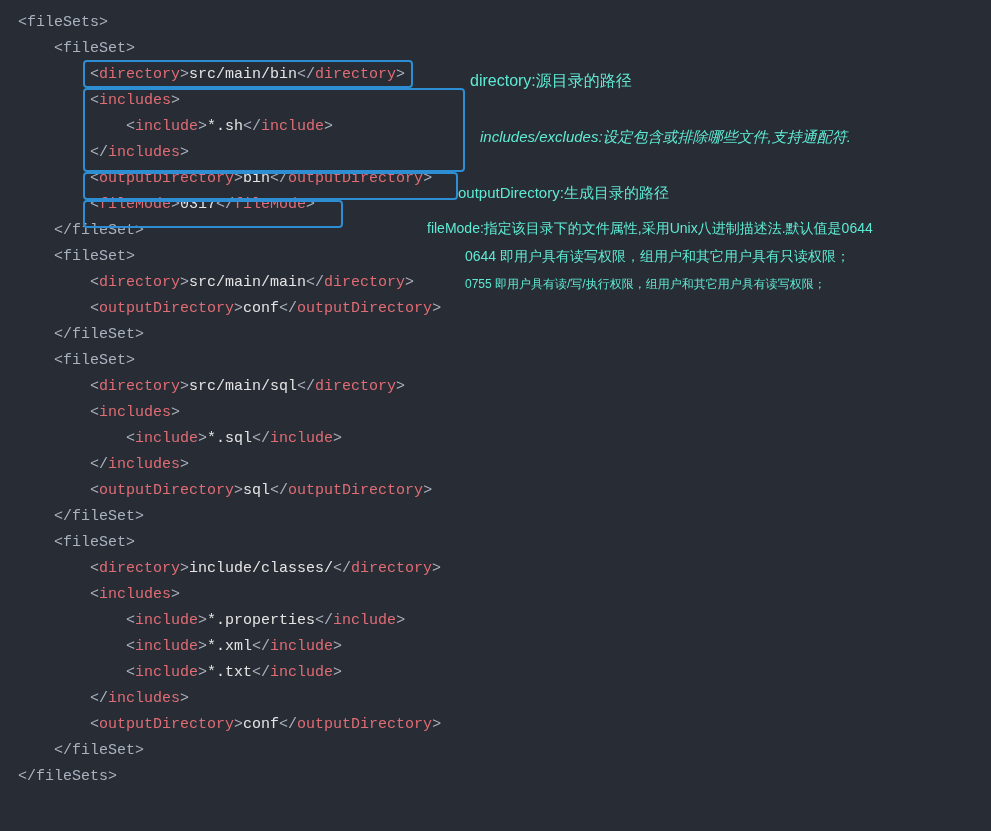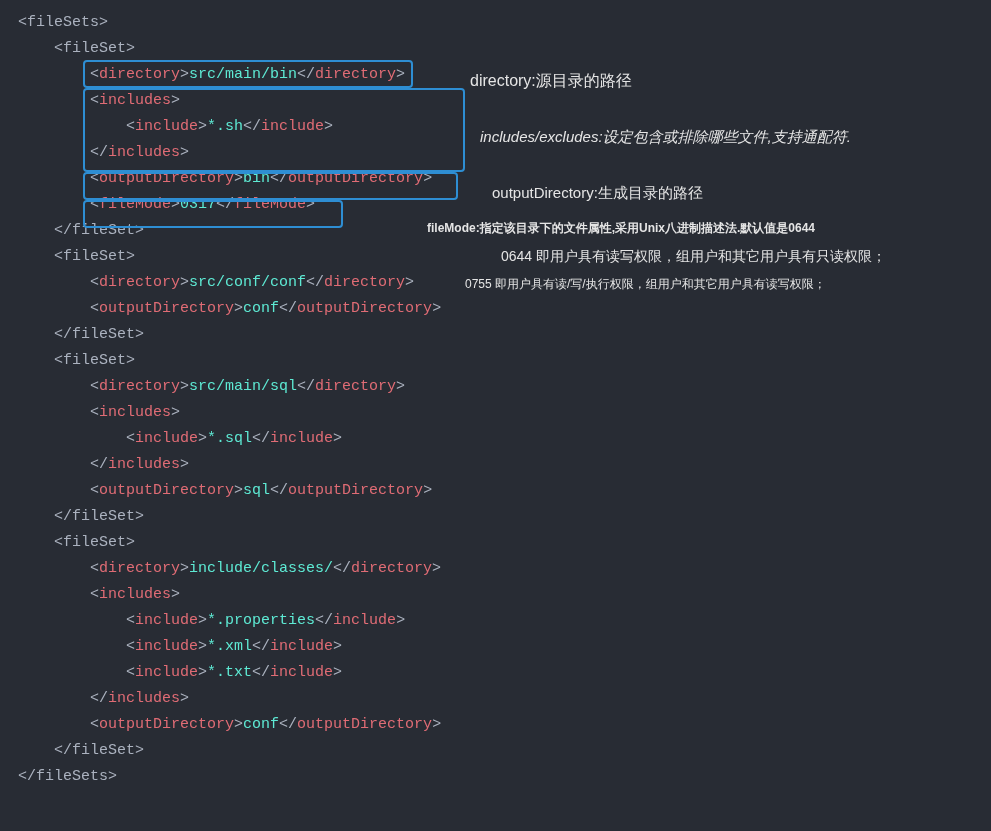--- a/index.html
+++ b/index.html
@@ -13,24 +13,24 @@
     position: relative;
     color: #abb2bf;
     line-height: 26px;
   }
   .code-area {
     padding: 10px 0 0 18px;
     white-space: pre;
   }
   .tag { color: #e06c75; }
   .bracket { color: #abb2bf; }
-  .text { color: #5eead4; }
+  .text { color: #e5e5e5; }
   .annotation {
     position: absolute;
-    color: #e5e5e5;
+    color: #5eead4;
     font-family: "Microsoft YaHei", sans-serif;
     font-size: 15px;
     white-space: nowrap;
   }
   .hl-box {
     position: absolute;
     border: 2px solid #2e8ed3;
     border-radius: 4px;
     background: transparent;
     box-sizing: border-box;
@@ -42,21 +42,21 @@
 <div class="code-area"><span class="bracket"><span>&lt;fileSets&gt;</span></span>
 <span class="bracket"><span>    &lt;fileSet&gt;</span></span>
 <span><span class="bracket">        &lt;</span><span class="tag">directory</span><span class="bracket">&gt;</span><span class="text">src/main/bin</span><span class="bracket">&lt;/</span><span class="tag">directory</span><span class="bracket">&gt;</span></span>
 <span><span class="bracket">        &lt;</span><span class="tag">includes</span><span class="bracket">&gt;</span></span>
 <span><span class="bracket">            &lt;</span><span class="tag">include</span><span class="bracket">&gt;</span><span class="text">*.sh</span><span class="bracket">&lt;/</span><span class="tag">include</span><span class="bracket">&gt;</span></span>
 <span><span class="bracket">        &lt;/</span><span class="tag">includes</span><span class="bracket">&gt;</span></span>
 <span><span class="bracket">        &lt;</span><span class="tag">outputDirectory</span><span class="bracket">&gt;</span><span class="text">bin</span><span class="bracket">&lt;/</span><span class="tag">outputDirectory</span><span class="bracket">&gt;</span></span>
 <span><span class="bracket">        &lt;</span><span class="tag">fileMode</span><span class="bracket">&gt;</span><span class="text">0317</span><span class="bracket">&lt;/</span><span class="tag">fileMode</span><span class="bracket">&gt;</span></span>
 <span class="bracket"><span>    &lt;/fileSet&gt;</span></span>
 <span class="bracket"><span>    &lt;fileSet&gt;</span></span>
-<span><span class="bracket">        &lt;</span><span class="tag">directory</span><span class="bracket">&gt;</span><span class="text">src/conf/conf</span><span class="bracket">&lt;/</span><span class="tag">directory</span><span class="bracket">&gt;</span></span>
+<span><span class="bracket">        &lt;</span><span class="tag">directory</span><span class="bracket">&gt;</span><span class="text">src/main/main</span><span class="bracket">&lt;/</span><span class="tag">directory</span><span class="bracket">&gt;</span></span>
 <span><span class="bracket">        &lt;</span><span class="tag">outputDirectory</span><span class="bracket">&gt;</span><span class="text">conf</span><span class="bracket">&lt;/</span><span class="tag">outputDirectory</span><span class="bracket">&gt;</span></span>
 <span class="bracket"><span>    &lt;/fileSet&gt;</span></span>
 <span class="bracket"><span>    &lt;fileSet&gt;</span></span>
 <span><span class="bracket">        &lt;</span><span class="tag">directory</span><span class="bracket">&gt;</span><span class="text">src/main/sql</span><span class="bracket">&lt;/</span><span class="tag">directory</span><span class="bracket">&gt;</span></span>
 <span><span class="bracket">        &lt;</span><span class="tag">includes</span><span class="bracket">&gt;</span></span>
 <span><span class="bracket">            &lt;</span><span class="tag">include</span><span class="bracket">&gt;</span><span class="text">*.sql</span><span class="bracket">&lt;/</span><span class="tag">include</span><span class="bracket">&gt;</span></span>
 <span><span class="bracket">        &lt;/</span><span class="tag">includes</span><span class="bracket">&gt;</span></span>
 <span><span class="bracket">        &lt;</span><span class="tag">outputDirectory</span><span class="bracket">&gt;</span><span class="text">sql</span><span class="bracket">&lt;/</span><span class="tag">outputDirectory</span><span class="bracket">&gt;</span></span>
 <span class="bracket"><span>    &lt;/fileSet&gt;</span></span>
 <span class="bracket"><span>    &lt;fileSet&gt;</span></span>
@@ -70,16 +70,16 @@
 <span class="bracket"><span>    &lt;/fileSet&gt;</span></span>
 <span class="bracket"><span>&lt;/fileSets&gt;</span></span></div>
 
 <div class="hl-box" style="left:83px; top:60px; width:330px; height:28px;"></div>
 <div class="hl-box" style="left:83px; top:88px; width:382px; height:84px;"></div>
 <div class="hl-box" style="left:83px; top:172px; width:375px; height:28px;"></div>
 <div class="hl-box" style="left:83px; top:200px; width:260px; height:28px;"></div>
 
 <div class="annotation" style="left:470px; top:68px; font-size:16px;">directory:源目录的路径</div>
 <div class="annotation" style="left:480px; top:124px;font-style:italic;">includes/excludes:设定包含或排除哪些文件,支持通配符.</div>
-<div class="annotation" style="left:492px; top:180px;">outputDirectory:生成目录的路径</div>
-<div class="annotation" style="left:427px; top:215px; font-size:12px;font-weight:bold;">fileMode:指定该目录下的文件属性,采用Unix八进制描述法.默认值是0644</div>
-<div class="annotation" style="left:465px; top:243px; font-size:14px;margin-left:36px;">0644 即用户具有读写权限，组用户和其它用户具有只读权限；</div>
+<div class="annotation" style="left:458px; top:180px;">outputDirectory:生成目录的路径</div>
+<div class="annotation" style="left:427px; top:215px; font-size:14px;">fileMode:指定该目录下的文件属性,采用Unix八进制描述法.默认值是0644</div>
+<div class="annotation" style="left:465px; top:243px; font-size:14px;">0644 即用户具有读写权限，组用户和其它用户具有只读权限；</div>
 <div class="annotation" style="left:465px; top:271px; font-size:12px;">0755 即用户具有读/写/执行权限，组用户和其它用户具有读写权限；</div>
 
 </body></html>

